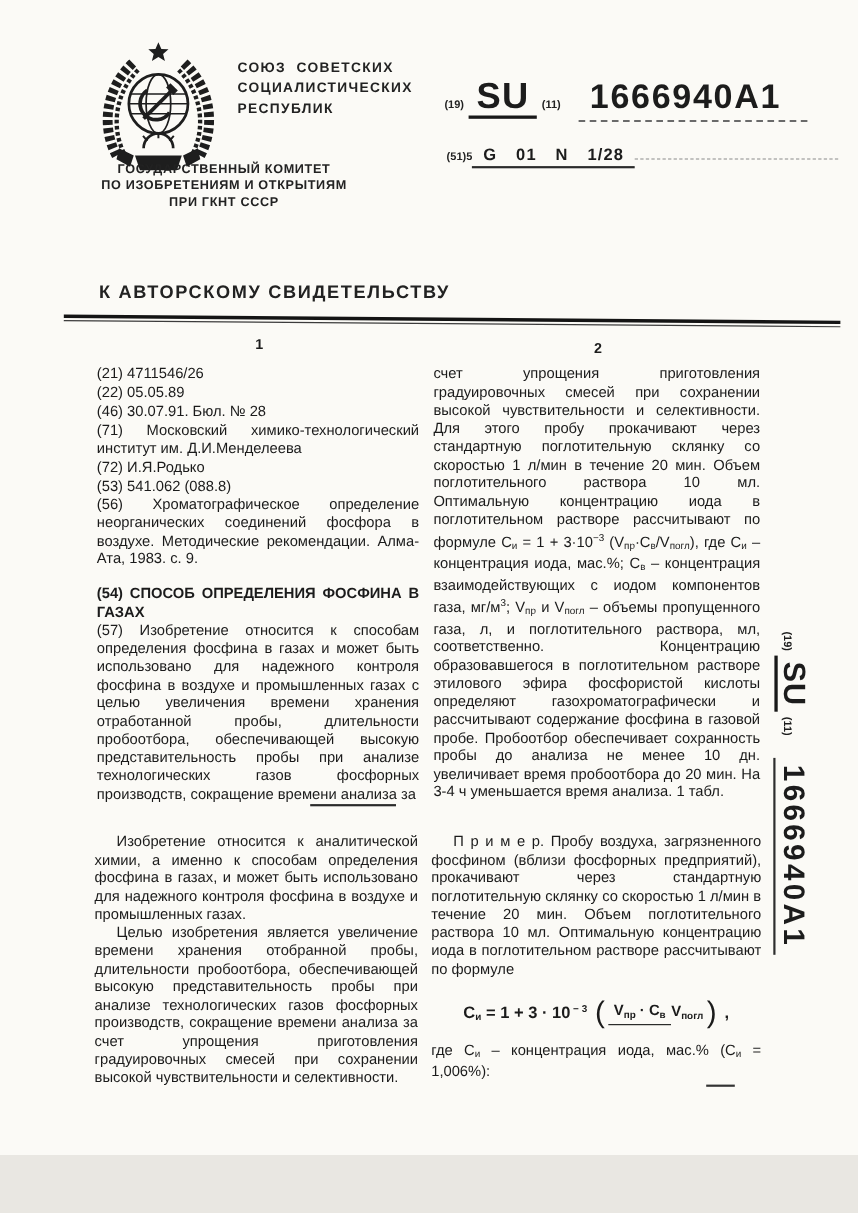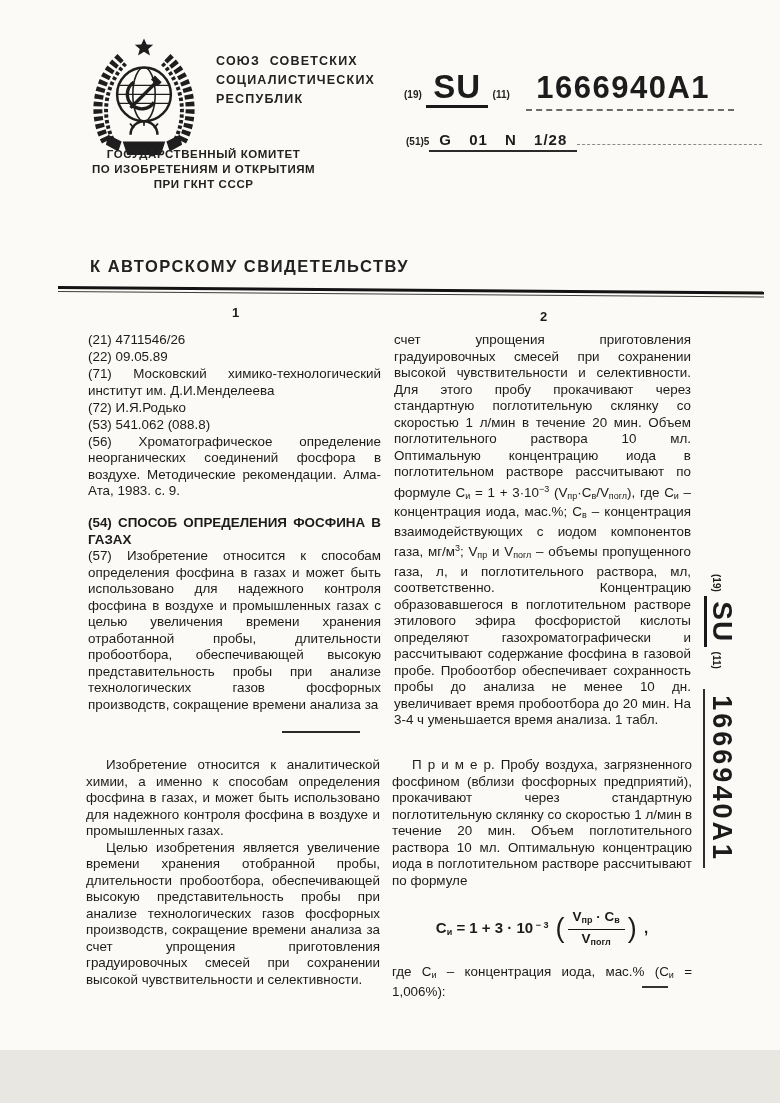--- a/index.html
+++ b/index.html
@@ -50,21 +50,21 @@
   .mid-sep{position:absolute;left:282px;top:731px;width:78px;border-top:2px solid #2a2a2a;}
   .lower-left{left:86px;top:757px;width:294px;}
   .lower-right{left:392px;top:757px;width:300px;}
   .lower-left p,.lower-right p{text-indent:20px;margin:0;}
   sub{font-size:9px;vertical-align:-2px;}
   sup{font-size:9px;vertical-align:5px;}
   
   .formula{margin:20px 0 14px 0;text-align:center;text-indent:0;font-size:15px;
     font-weight:bold;white-space:nowrap;}
   .formula .paren{font-size:27px;font-weight:normal;vertical-align:-4px;padding:0 3px;}
-  .frac{display:inline-flex;flex-direction:column;vertical-align:middle;text-align:center;
+  .frac{display:inline-flex;flex-direction:row;vertical-align:middle;text-align:center;
     font-size:13.5px;line-height:15px;}
   .frac .num{border-bottom:1.5px solid #141414;padding:0 5px 1px 5px;}
   .frac .den{padding-top:1px;}
   .where-line{text-indent:0 !important;}
   .small-dash{position:absolute;left:642px;top:986px;width:26px;border-top:2px solid #333;}
   
   .side-vert{position:absolute;left:737px;top:574px;transform:rotate(90deg);
     transform-origin:0 0;white-space:nowrap;}
   .sv-small{font-size:10px;font-weight:bold;}
   .sv-su{font-size:28px;font-weight:bold;letter-spacing:1px;border-bottom:3px solid #181818;
@@ -136,21 +136,22 @@
     <div class="r1"></div>
       <div class="r2"></div>
   </div>
 
   <div class="colnum" style="left:232px;top:305px;">1</div>
   <div class="colnum" style="left:540px;top:309px;">2</div>
 
   <div class="col upper-left">
     <div class="biblio">
       <div>(21) 4711546/26</div>
-      <div>(22) 09.05.89</div>
+      <div>(22) 05.05.89</div>
+      <div>(46) 30.07.91. Бюл. № 28</div>
       <div>(71) Московский химико-технологический институт им. Д.И.Менделеева</div>
       <div>(72) И.Я.Родько</div>
       <div>(53) 541.062 (088.8)</div>
       <div>(56) Хроматографическое определение неорганических соединений фосфора в воздухе. Методические рекомендации. Алма-Ата, 1983. с. 9.</div>
     </div>
     <div class="gap"></div>
     <p class="title54">(54) СПОСОБ ОПРЕДЕЛЕНИЯ ФОСФИНА В ГАЗАХ</p>
     <p>(57) Изобретение  относится  к способам определения фосфина в газах и может быть использовано для надежного контроля фосфина в воздухе и промышленных газах с целью увеличения времени хранения отработанной пробы, длительности пробоотбора, обеспечивающей высокую представительность пробы при анализе технологических газов фосфорных производств, сокращение времени анализа за</p>
   </div>
 

